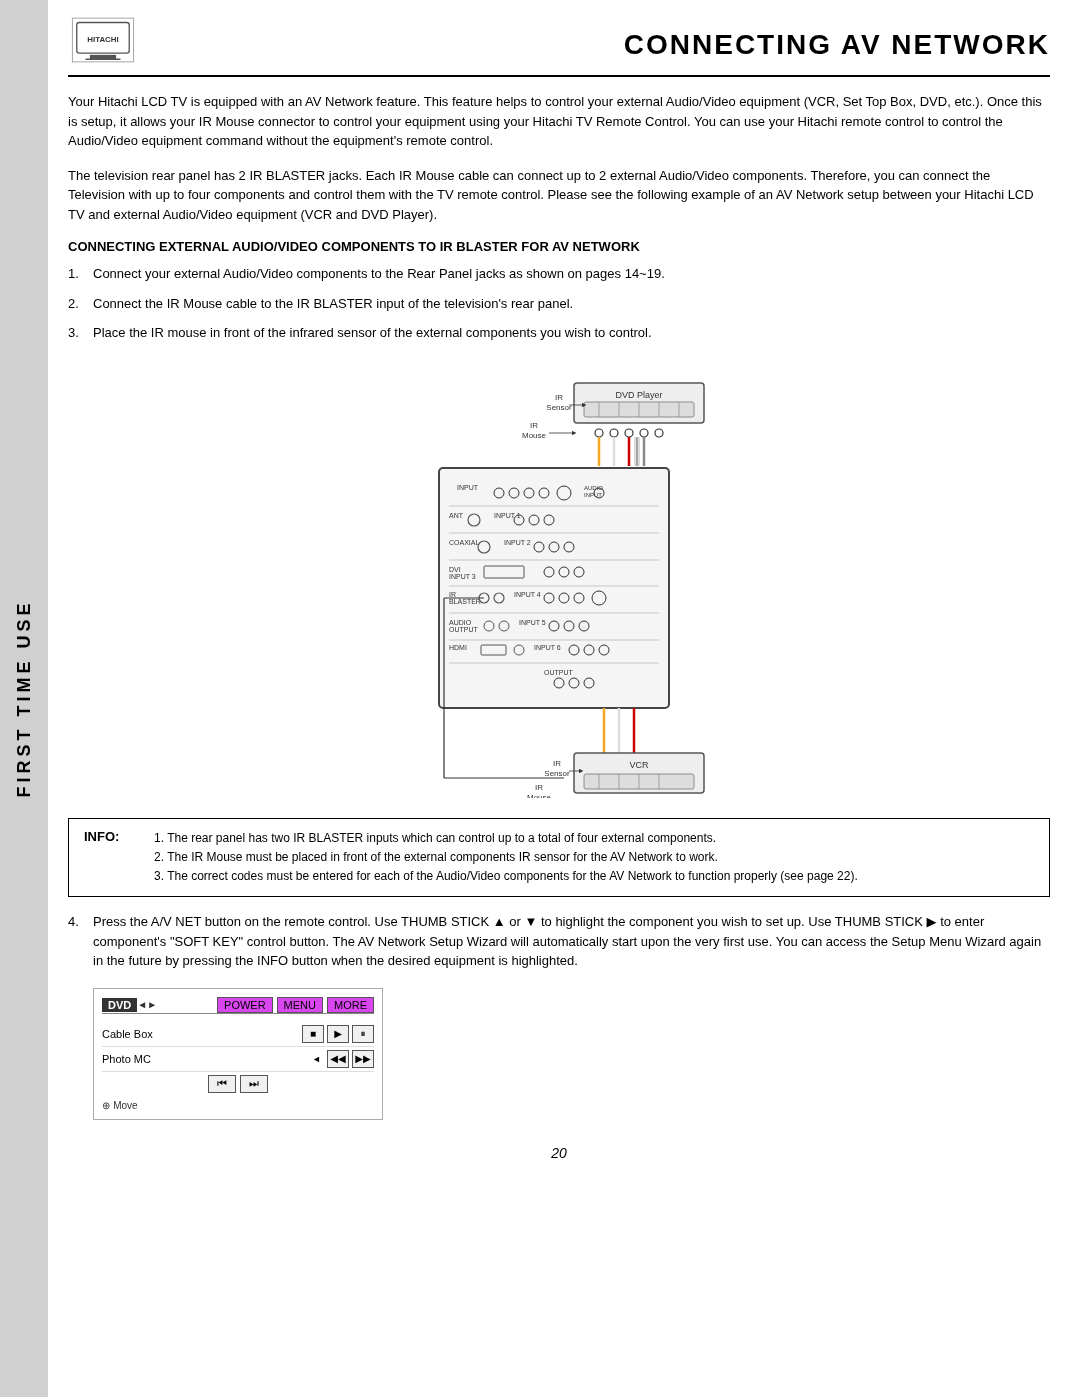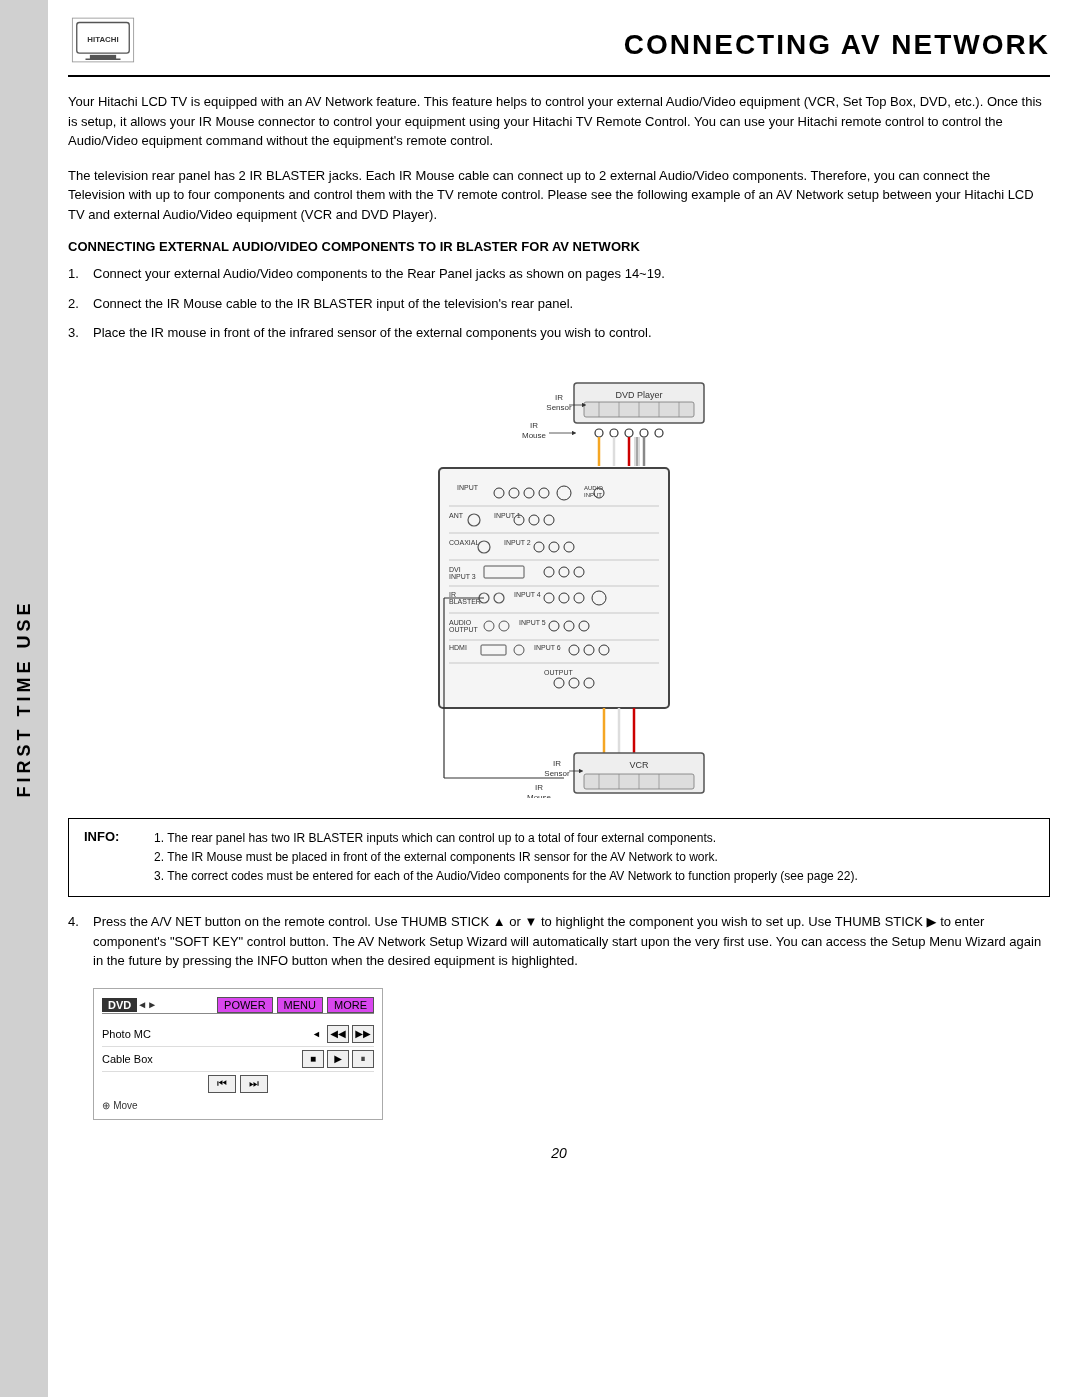--- a/index.html
+++ b/index.html
@@ -469,37 +469,37 @@
         <span class="dvd-label">DVD</span>
         <span class="arrow-indicator">◄►</span>
         <div class="ui-mockup-btns">
           <span class="ui-btn">POWER</span>
           <span class="ui-btn">MENU</span>
           <span class="ui-btn">MORE</span>
         </div>
       </div>
 
       <div class="ui-mockup-row">
+        <span class="item-name">Cable Box</span>
+        <div class="control-btns">
+          <div class="ctrl-btn">■</div>
+          <div class="ctrl-btn">▶</div>
+          <div class="ctrl-btn">⏸</div>
+        </div>
+      </div>
+
+      <div class="ui-mockup-row">
         <span class="item-name">Photo MC</span>
         <span class="arrow-small">◄</span>
         <div class="control-btns">
           <div class="ctrl-btn">◀◀</div>
           <div class="ctrl-btn">▶▶</div>
         </div>
       </div>
 
-      <div class="ui-mockup-row">
-        <span class="item-name">Cable Box</span>
-        <div class="control-btns">
-          <div class="ctrl-btn">■</div>
-          <div class="ctrl-btn">▶</div>
-          <div class="ctrl-btn">⏸</div>
-        </div>
-      </div>
-
       <div class="ui-mockup-nav-row">
         <div class="nav-btn">⏮</div>
         <div class="nav-btn">⏭</div>
       </div>
 
       <div class="ui-mockup-footer">⊕ Move</div>
     </div>
 
     <div class="page-number">20</div>
 

